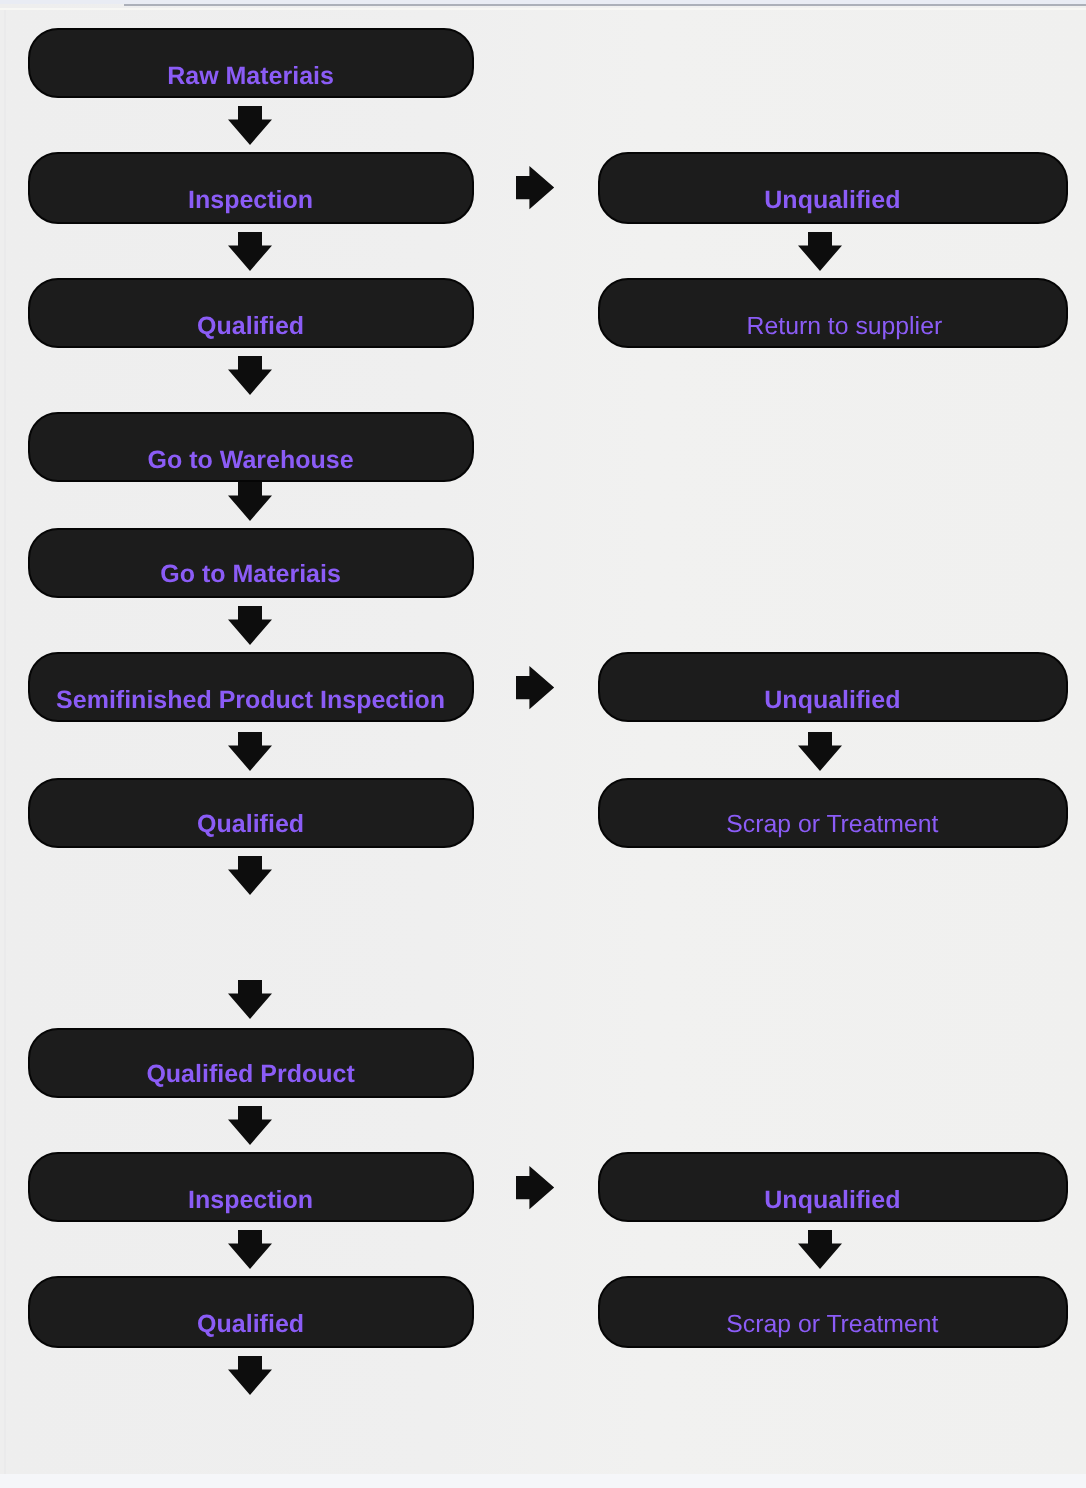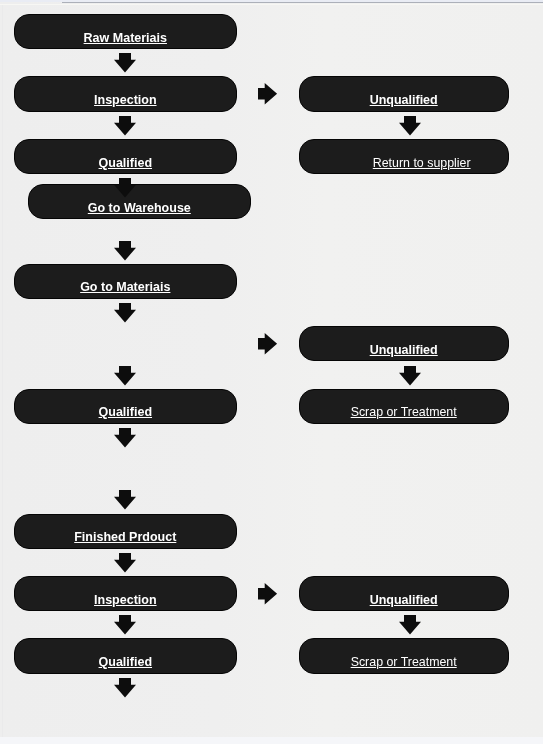--- a/index.html
+++ b/index.html
@@ -47,45 +47,44 @@
     background: #f5f6f9;
   }
 
   
   .node {
     position: absolute;
     box-sizing: border-box;
     background: #1c1c1c;
     border: 1px solid #050505;
     border-radius: 15px;
-    color: #ffffff;
+    color: #8b5cf6;
     display: flex;
     align-items: center;
     justify-content: center;
     font-size: 12.5px;
     font-weight: 700;
     white-space: nowrap;
     height: 35.2px;
     width: 223.4px;
-    text-decoration: underline;
   }
   .node.col-left  { left: 13.6px; }
-  .node.col-right { left: 298.7px; width: 210px; }
+  .node.col-right { left: 298.7px; width: 235px; }
   .node.light { font-weight: 400; font-size: 12.4px; }
   .node > span {
     display: block;
     position: relative;
     top: 6.1px;
     transform: translateZ(0);
   }
-  .node.nudge-right > span { left: 18px; }
+  .node.nudge-right > span { left: 6px; }
 
   
   .r0  { top: 14.00px; }   .r1  { top: 76.44px; }
-  .r2  { top: 138.89px; }  .r3  { top: 184px; margin-left: 14px; }
+  .r2  { top: 138.89px; }  .r3  { top: 206px; }
   .r4  { top: 263.78px; }  .r5  { top: 326.22px; }
   .r6  { top: 388.67px; }  .r7  { top: 451.11px; }
   .r8  { top: 513.56px; }  .r9  { top: 576.00px; }
   .r10 { top: 638.44px; }  .r11 { top: 700.89px; }
 
   
   svg.arrow { position: absolute; overflow: visible; }
   svg.arrow path { fill: #0d0d0d; }
   .arrow-down { left: 114.35px; width: 22px; height: 19.5px; }
   .arrow-down.branch { left: 399.40px; }
@@ -122,25 +121,28 @@
   </div>
   <div class="node col-left r2">
     <span>Qualified</span>
   </div>
   <div class="node col-left r3">
     <span>Go to Warehouse</span>
   </div>
   <div class="node col-left r4">
     <span>Go to Materiais</span>
   </div>
+  <div class="node col-left r5">
+    <span>Semifinished Product Inspection</span>
+  </div>
   <div class="node col-left r6">
     <span>Qualified</span>
   </div>
   <div class="node col-left r8">
-    <span>Finished Prdouct</span>
+    <span>Qualified Prdouct</span>
   </div>
   <div class="node col-left r9">
     <span>Inspection</span>
   </div>
   <div class="node col-left r10">
     <span>Qualified</span>
   </div>
 
   <div class="node col-right r1">
     <span>Unqualified</span>

